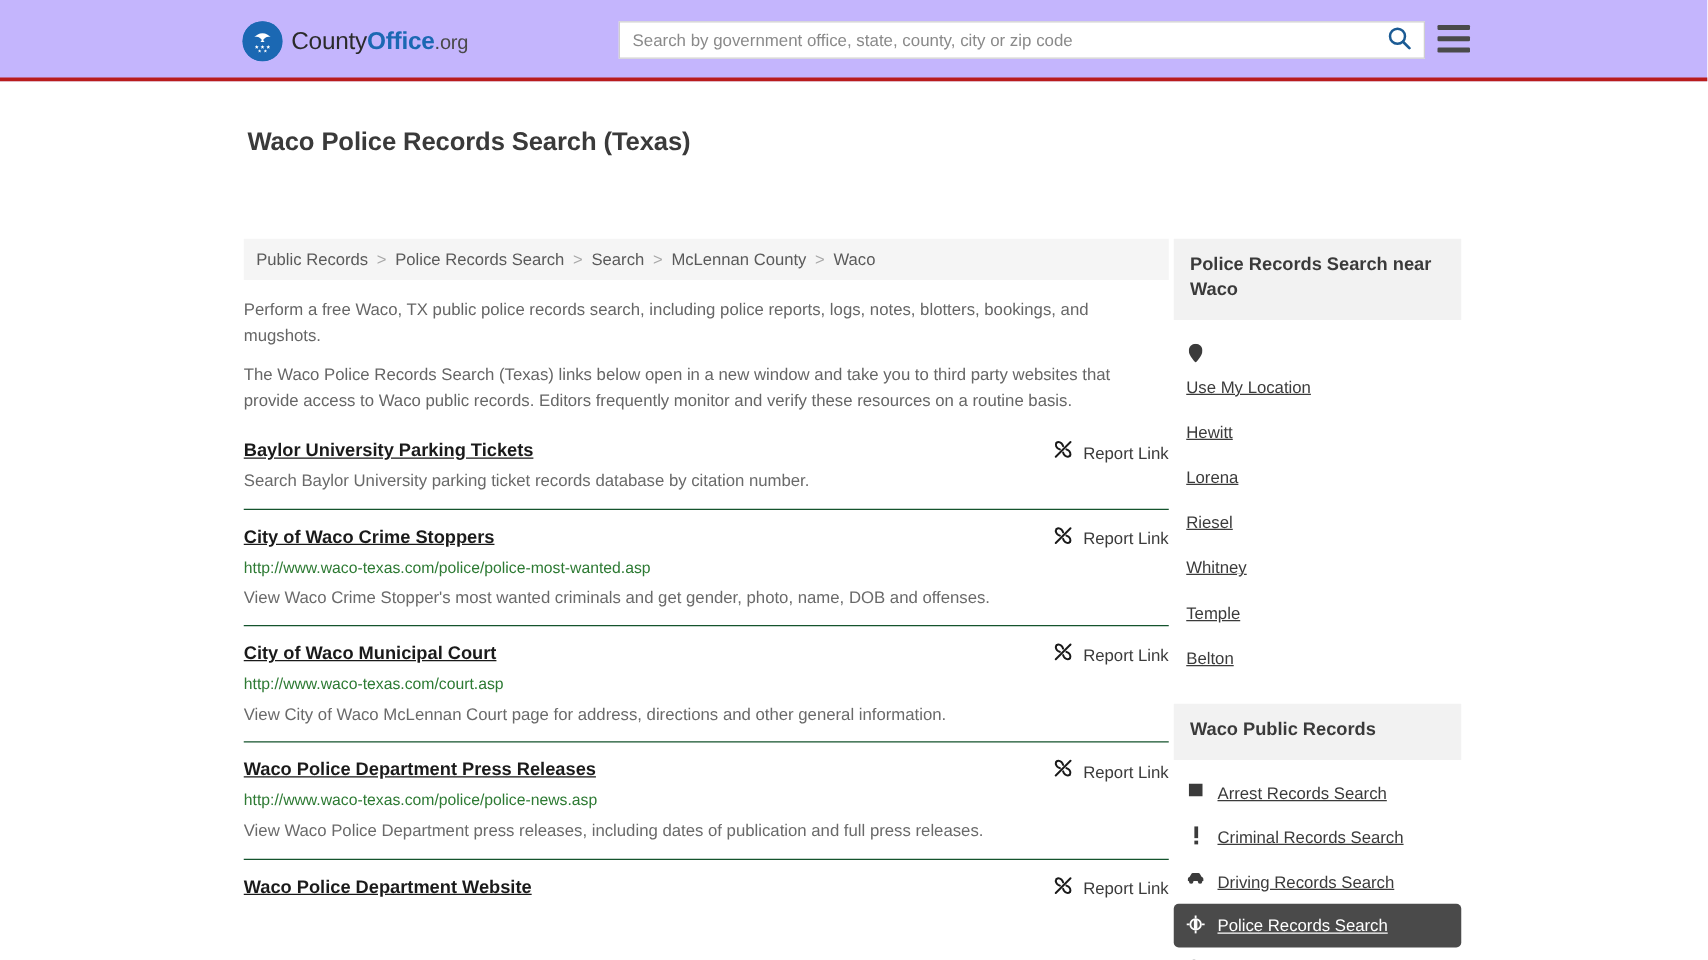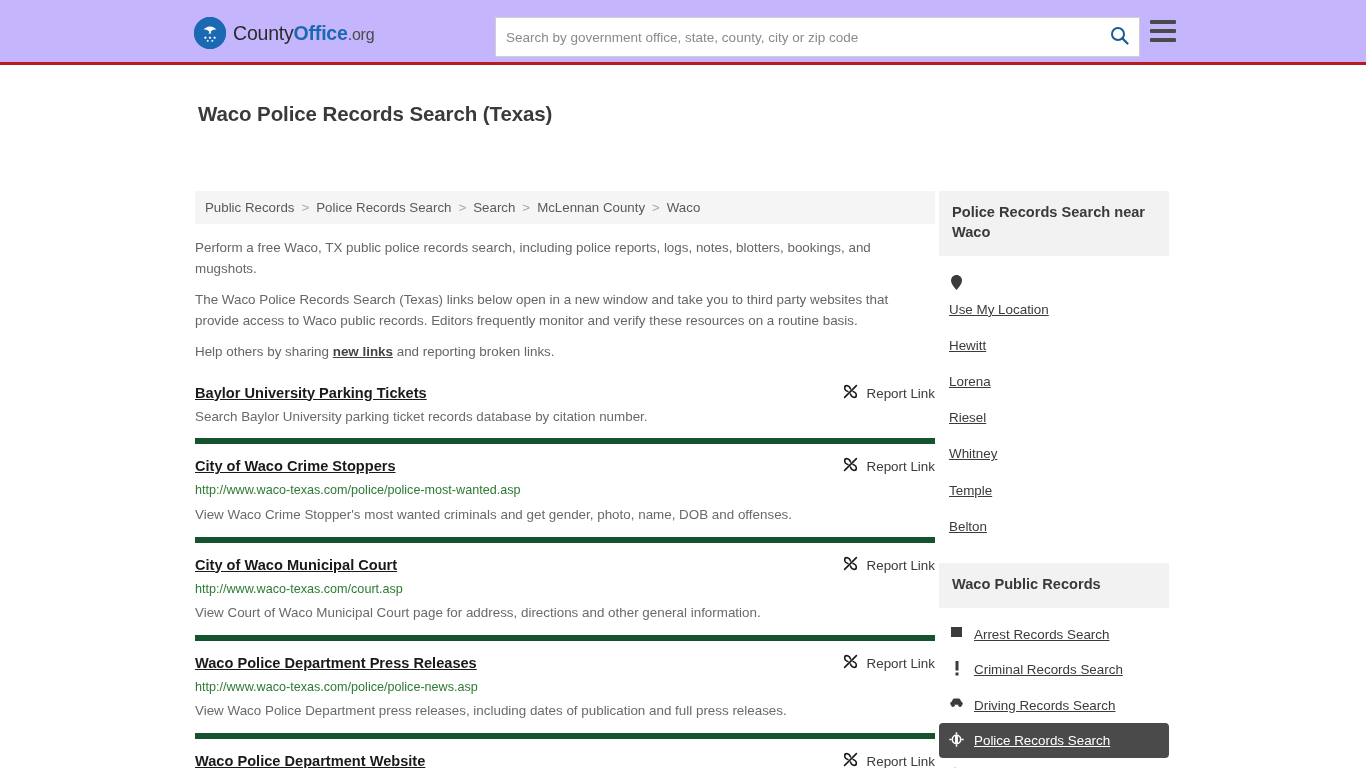--- a/index.html
+++ b/index.html
@@ -45,21 +45,21 @@
     white-space: nowrap;
   }
   .logo-text .b { font-weight: bold; color: #1b68b3; }
   .logo-text .org { font-size: 16px; color: #4a4a4a; }
 
   .search-wrap {
     position: absolute;
     left: 495px;
     top: 17px;
     width: 645px;
-    height: 40px;
+    height: 30px;
     background: #ffffff;
     border: 1px solid #cfcfcf;
     display: flex;
     align-items: center;
   }
   .search-input {
     flex: 1;
     border: 0;
     outline: none;
     height: 28px;
@@ -158,21 +158,21 @@
   .intro a {
     color: #444;
     font-weight: bold;
     text-decoration: underline;
     cursor: pointer;
   }
 
   
   .results { margin-top: 18px; }
   .result {
-    border-top: 6px solid #14532d;
+    border-top: 1px solid #14532d;
     padding: 13px 0 11px 0;
     position: relative;
   }
   .result:first-child { border-top: 0; padding-top: 3px; }
   .result-title {
     font-size: 14.6px;
     font-weight: bold;
     color: #1a1a1a;
     text-decoration: underline;
     cursor: pointer;
@@ -321,21 +321,20 @@
       <a>Search</a>
       <span class="crumb-sep">&gt;</span>
       <a>McLennan County</a>
       <span class="crumb-sep">&gt;</span>
       <span class="crumb-last">Waco</span>
     </nav>
 
     <div class="intro">
       <p>Perform a free Waco, TX public police records search, including police reports, logs, notes, blotters, bookings, and mugshots.</p>
       <p>The Waco Police Records Search (Texas) links below open in a new window and take you to third party websites that provide access to Waco public records. Editors frequently monitor and verify these resources on a routine basis.</p>
-      <p><span>Help others by sharing </span><a>new links</a><span> and reporting broken links.</span></p>
     </div>
 
     <div class="results">
 
       <div class="result">
         <a class="result-title">Baylor University Parking Tickets</a>
         <div class="report-link">
           <span>
             <svg width="17" height="17" viewBox="0 0 17 17">
               <g fill="none" stroke="#1a1a1a" stroke-width="1.6" stroke-linecap="round">
@@ -382,21 +381,21 @@
                 <path d="M3.2 3.2 C1.9 5 3.2 7.2 4.6 7.9 L5.9 8.5"></path>
                 <path d="M13.8 13.8 C12 15.1 9.8 13.8 9.1 12.4 L8.5 11.1"></path>
                 <path d="M13.8 13.8 C15.1 12 13.8 9.8 12.4 9.1 L11.1 8.5"></path>
                 <line x1="2.6" y1="14.4" x2="14.4" y2="2.6"></line>
               </g>
             </svg>
           </span>
           <span class="report-link-label">Report Link</span>
         </div>
         <div class="result-url">http://www.waco-texas.com/court.asp</div>
-        <div class="result-desc">View Court of Waco Municipal Court page for address, directions and other general information.</div>
+        <div class="result-desc">View City of Waco McLennan Court page for address, directions and other general information.</div>
       </div>
 
       <div class="result">
         <a class="result-title">Waco Police Department Press Releases</a>
         <div class="report-link">
           <span>
             <svg width="17" height="17" viewBox="0 0 17 17">
               <g fill="none" stroke="#1a1a1a" stroke-width="1.6" stroke-linecap="round">
                 <path d="M3.2 3.2 C5 1.9 7.2 3.2 7.9 4.6 L8.5 5.9"></path>
                 <path d="M3.2 3.2 C1.9 5 3.2 7.2 4.6 7.9 L5.9 8.5"></path>

